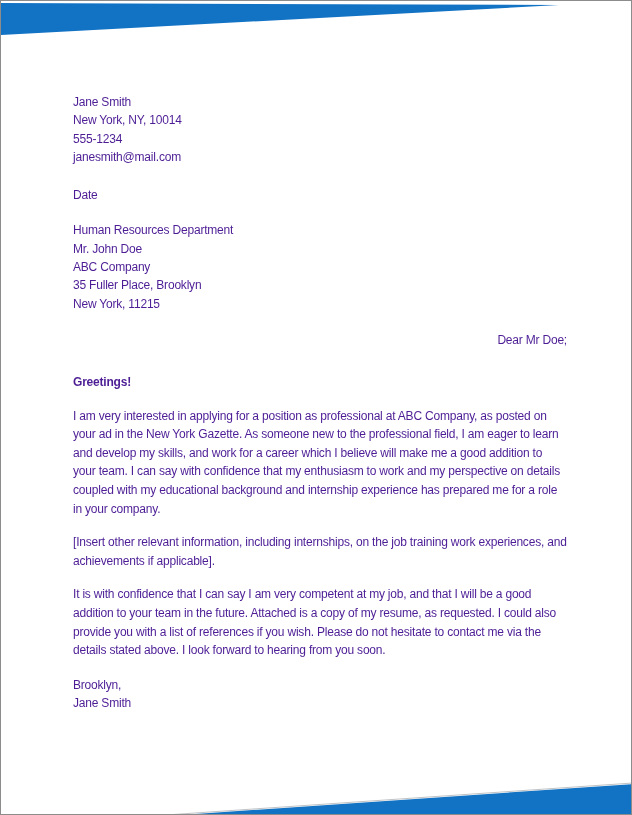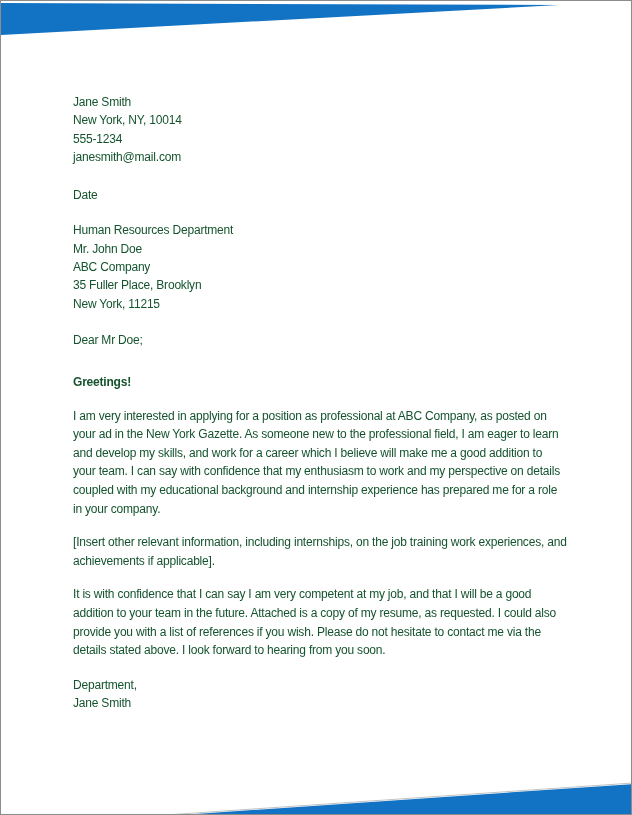--- a/index.html
+++ b/index.html
@@ -23,30 +23,30 @@
     top: 0;
     width: 632px;
     height: 815px;
     pointer-events: none;
   }
   .letter {
     position: absolute;
     left: 72px;
     top: 92px;
     width: 494px;
-    color: #14532d;
+    color: #4c1d95;
     font-size: 12px;
     letter-spacing: -0.2px;
     line-height: 18.3px;
   }
   .block { margin: 0; padding: 0; }
   .line { display: block; }
   .date-block      { margin-top: 20px; }
   .recipient-block { margin-top: 17px; }
-  .salutation      { margin-top: 18px; }
+  .salutation      { margin-top: 18px; text-align: right; }
   .greeting        { margin-top: 24px; font-weight: bold; }
   .para            { margin-top: 15px; line-height: 18.6px; }
   .closing         { margin-top: 16px; }
   .signature       { margin-top: 0; }
 </style>
 </head>
 <body>
 
 <div class="page">
 
@@ -80,19 +80,19 @@
     <div class="block salutation">Dear Mr Doe;</div>
 
     <div class="block greeting">Greetings!</div>
 
     <p class="block para">I am very interested in applying for a position as professional at ABC Company, as posted on your ad in the New York Gazette. As someone new to the professional field, I am eager to learn and develop my skills, and work for a career which I believe will make me a good addition to your team. I can say with confidence that my enthusiasm to work and my perspective on details coupled with my educational background and internship experience has prepared me for a role in your company.</p>
 
     <p class="block para">[Insert other relevant information, including internships, on the job training work experiences, and achievements if applicable].</p>
 
     <p class="block para">It is with confidence that I can say I am very competent at my job, and that I will be a good addition to your team in the future. Attached is a copy of my resume, as requested. I could also provide you with a list of references if you wish. Please do not hesitate to contact me via the details stated above. I look forward to hearing from you soon.</p>
 
-    <div class="block closing">Department,</div>
+    <div class="block closing">Brooklyn,</div>
 
     <div class="block signature">Jane Smith</div>
 
   </div>
 
 </div>
 
 </body></html>

